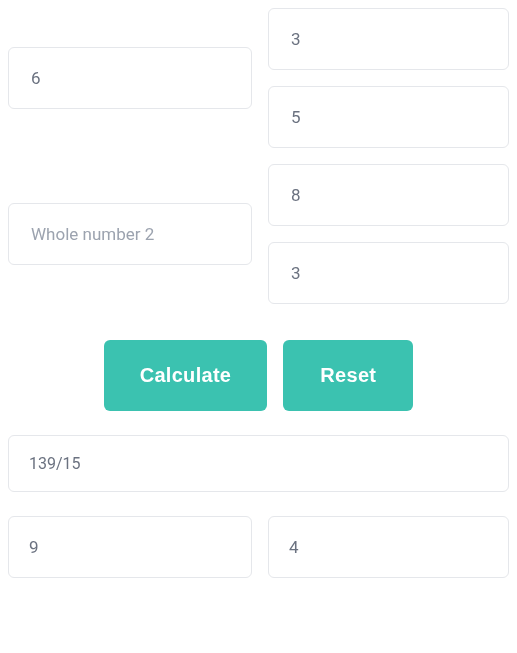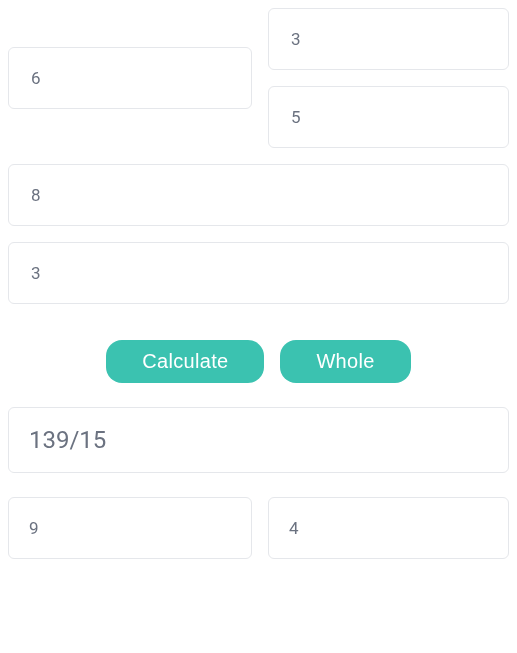--- a/index.html
+++ b/index.html
@@ -42,34 +42,34 @@
   .btnrow {
     display: flex;
     justify-content: center;
     gap: 16px;
     margin: 36px 0 24px 0;
   }
   .btn {
     background: #3bc2b0;
     color: #ffffff;
     border: none;
-    border-radius: 16px;
+    border-radius: 6px;
     font-size: 20px;
-    font-weight: 400;
-    padding: 10px 36px;
+    font-weight: 700;
+    padding: 24px 36px;
     cursor: pointer;
     letter-spacing: 0.3px;
     min-width: 130px;
   }
   .resultbox {
     border: 1px solid #e5e7eb;
     border-radius: 6px;
     background: #ffffff;
     padding: 18px 20px;
-    font-size: 24px;
+    font-size: 16px;
     color: #6b7280;
     margin-bottom: 24px;
   }
   .sp1 { margin-top: 0; }
 </style>
 </head>
 <body>
 
 <div class="row sp1">
   <div class="leftcol vcenter">
@@ -81,33 +81,38 @@
     <div class="field">
       <input type="text" value="3" style="">
     </div>
     <div class="field">
       <input type="text" value="5" style="">
     </div>
   </div>
 </div>
 
 <div class="row" style="margin-top:16px">
+  <div class="leftcol vcenter">
+    <div class="field">
+      <input type="text" placeholder="Whole number 2" style="">
+    </div>
+  </div>
   <div class="rightcol">
     <div class="field">
       <input type="text" value="8" style="">
     </div>
     <div class="field">
       <input type="text" value="3" style="">
     </div>
   </div>
 </div>
 
 <div class="btnrow">
   <button class="btn">Calculate</button>
-  <button class="btn">Whole</button>
+  <button class="btn">Reset</button>
 </div>
 
 <div class="resultbox">139/15</div>
 
 <div class="row">
   <div class="leftcol vcenter">
     <div class="field">
       <span>9</span>
     </div>
   </div>

